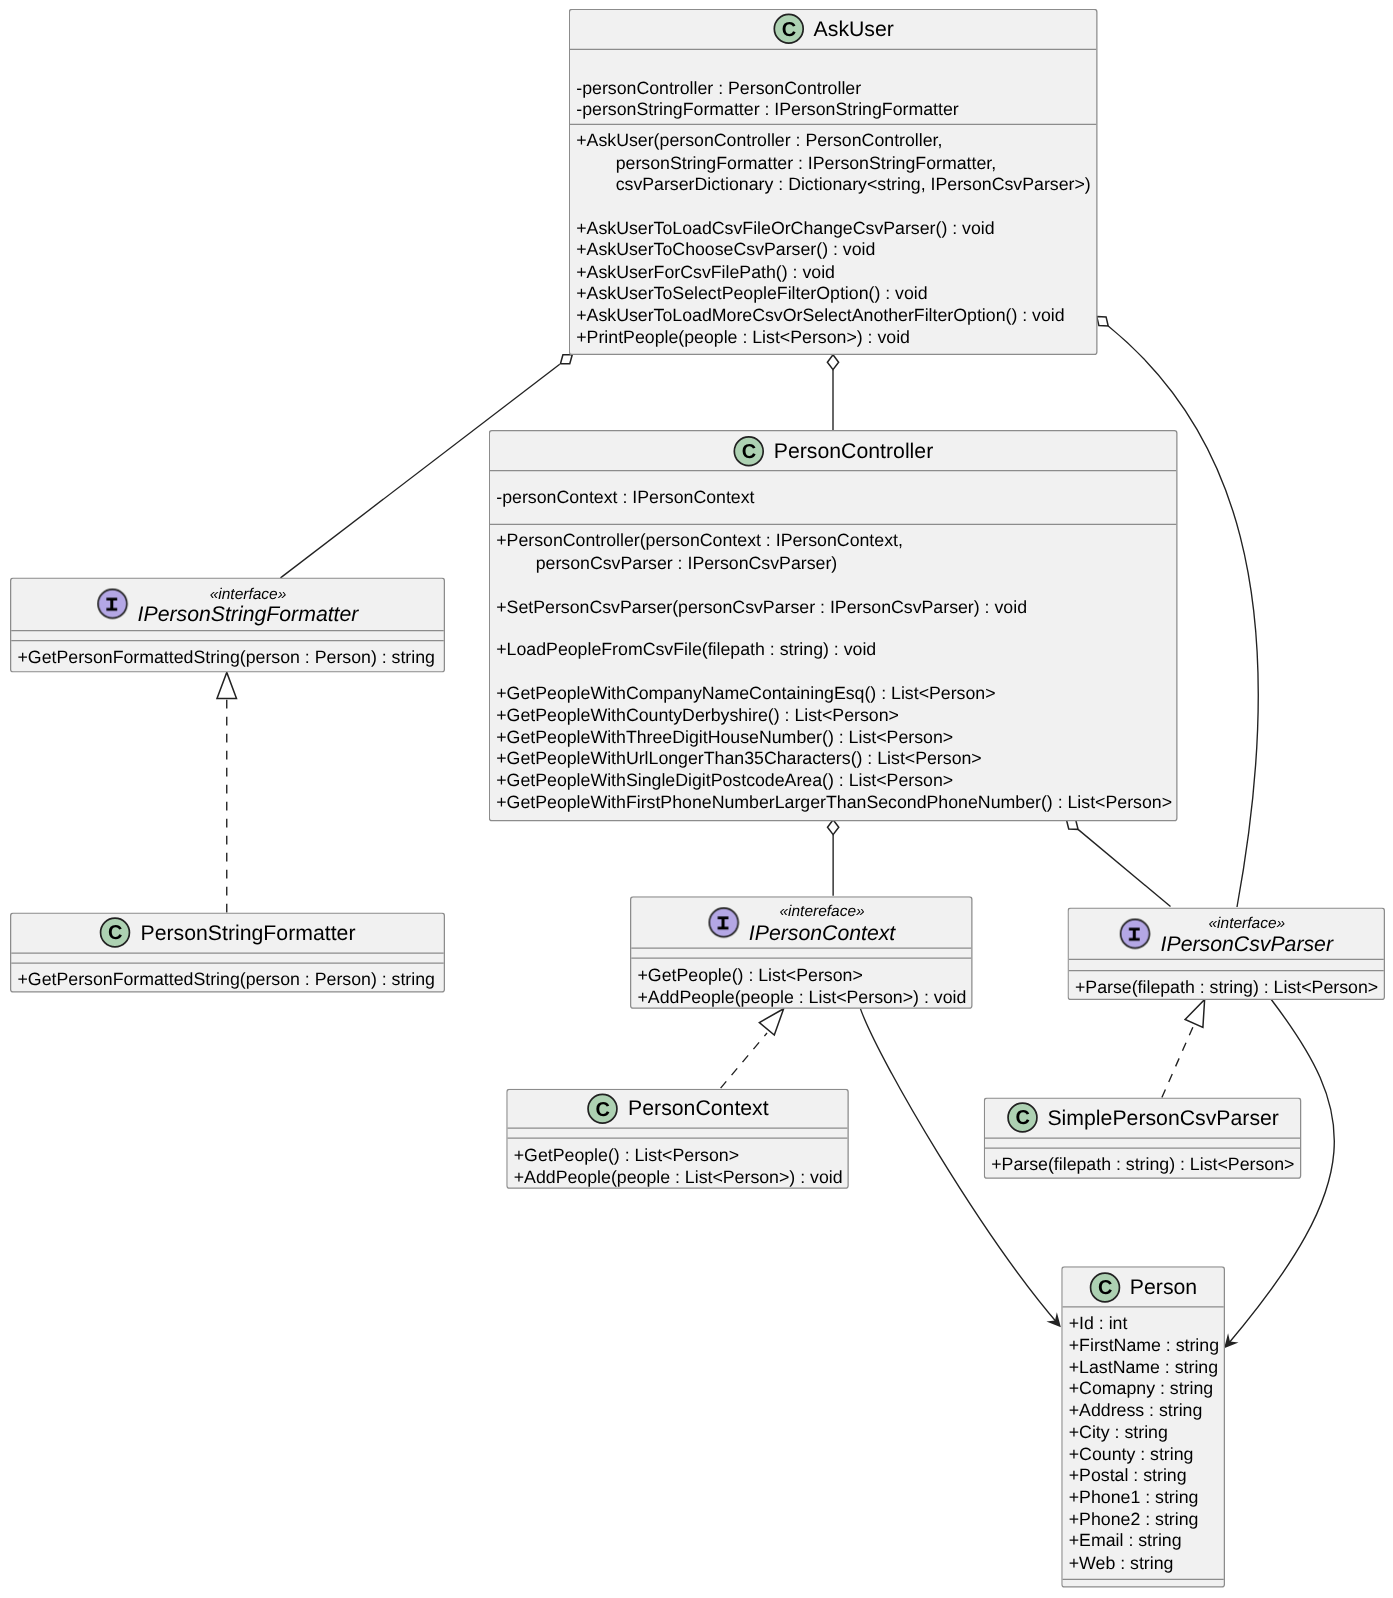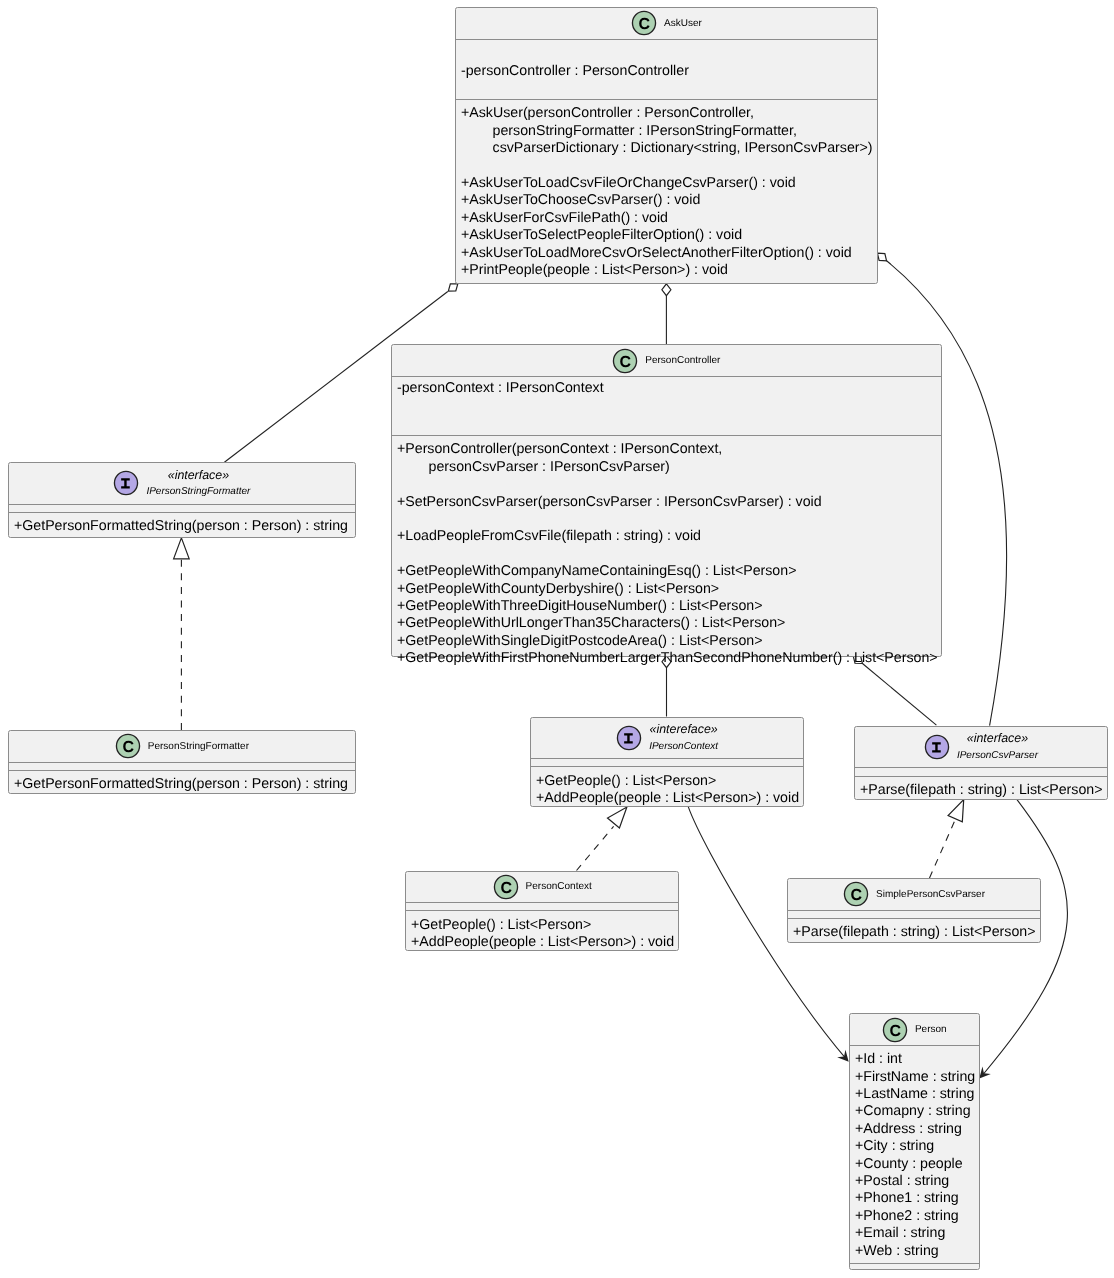--- a/index.html
+++ b/index.html
@@ -12,21 +12,21 @@
   .cls{will-change:transform;}
   svg#edges{will-change:transform;}
   .iconcell svg{will-change:transform;}
   svg#edges{position:absolute;left:0;top:0;width:1114px;height:1278px;}
   .cls{position:absolute;background:#F1F1F1;border:1px solid #8C8C8C;border-radius:2.5px;
        box-sizing:border-box;}
   .sec{box-sizing:border-box;position:relative;overflow:hidden;}
   .sec.divider{border-top:1px solid #8C8C8C;}
   .hdr{display:flex;align-items:center;justify-content:center;}
   .hdrwrap{display:flex;align-items:center;}
-  .ttl{font-size:10px;line-height:17.3px;text-align:center;white-space:nowrap;}
+  .ttl{font-size:17px;line-height:17.3px;text-align:center;white-space:nowrap;}
   .ttl.iface{font-style:italic;}
   .stereo{font-size:12.4px;font-style:italic;line-height:16.4px;text-align:center;white-space:nowrap;}
   .body{font-size:14.2px;line-height:17.4px;white-space:pre;padding-left:5px;}
   .iconcell svg{flex:0 0 auto;}
   .iconcell{display:flex;align-items:center;justify-content:center;width:26px;margin-right:7px;}
 </style>
 </head>
 <body>
 
 <div id="canvas">
@@ -65,38 +65,38 @@
             <svg width="26" height="26" viewBox="0 0 26 26">
               <circle cx="13" cy="13" r="11.55" fill="#ADD1B2" stroke="#222222" stroke-width="1.35"></circle>
               <text x="13.2" y="18.6" text-anchor="middle" font-family="Liberation Sans, sans-serif" font-size="16" font-weight="bold" fill="#000000">C</text>
             </svg>
           </span>
         <span>
           <span class="ttl" style="display:block">AskUser</span>
         </span>
       </div>
     </div>
-    <div class="sec divider body" style="height:60.3px;padding-top:23px;"><div>-personController : PersonController</div></div>
+    <div class="sec divider body" style="height:60.3px;padding-top:23px;"><div>-personController : PersonController</div><div>-personStringFormatter : IPersonStringFormatter</div></div>
     <div class="sec divider body" style="height:183.3px;padding-top:5.2px;"><div>+AskUser(personController : PersonController,</div><div>        personStringFormatter : IPersonStringFormatter,</div><div>        csvParserDictionary : Dictionary&lt;string, IPersonCsvParser&gt;)</div><div>&nbsp;</div><div>+AskUserToLoadCsvFileOrChangeCsvParser() : void</div><div>+AskUserToChooseCsvParser() : void</div><div>+AskUserForCsvFilePath() : void</div><div>+AskUserToSelectPeopleFilterOption() : void</div><div>+AskUserToLoadMoreCsvOrSelectAnotherFilterOption() : void</div><div>+PrintPeople(people : List&lt;Person&gt;) : void</div></div>
   </div>
   <div class="cls" style="left:390.6px;top:344.3px;width:550.6px;height:313.0px;">
     <div class="sec hdr" style="height:31.2px;">
       <div class="hdrwrap">
         <span class="iconcell">
             <svg width="26" height="26" viewBox="0 0 26 26">
               <circle cx="13" cy="13" r="11.55" fill="#ADD1B2" stroke="#222222" stroke-width="1.35"></circle>
               <text x="13.2" y="18.6" text-anchor="middle" font-family="Liberation Sans, sans-serif" font-size="16" font-weight="bold" fill="#000000">C</text>
             </svg>
           </span>
         <span>
           <span class="ttl" style="display:block">PersonController</span>
         </span>
       </div>
     </div>
-    <div class="sec divider body" style="height:59px;padding-top:3px;"><div>-personContext : IPersonContext</div></div>
+    <div class="sec divider body" style="height:43.0px;padding-top:13px;"><div>-personContext : IPersonContext</div></div>
     <div class="sec divider body" style="height:236.8px;padding-top:5.2px;"><div>+PersonController(personContext : IPersonContext,</div><div>        personCsvParser : IPersonCsvParser)</div><div>&nbsp;</div><div>+SetPersonCsvParser(personCsvParser : IPersonCsvParser) : void</div><div>&nbsp;</div><div>+LoadPeopleFromCsvFile(filepath : string) : void</div><div>&nbsp;</div><div>+GetPeopleWithCompanyNameContainingEsq() : List&lt;Person&gt;</div><div>+GetPeopleWithCountyDerbyshire() : List&lt;Person&gt;</div><div>+GetPeopleWithThreeDigitHouseNumber() : List&lt;Person&gt;</div><div>+GetPeopleWithUrlLongerThan35Characters() : List&lt;Person&gt;</div><div>+GetPeopleWithSingleDigitPostcodeArea() : List&lt;Person&gt;</div><div>+GetPeopleWithFirstPhoneNumberLargerThanSecondPhoneNumber() : List&lt;Person&gt;</div></div>
   </div>
   <div class="cls" style="left:7.5px;top:462.0px;width:347.8px;height:75.5px;">
     <div class="sec hdr" style="height:40.8px;">
       <div class="hdrwrap">
         <span class="iconcell">
             <svg width="26" height="26" viewBox="0 0 26 26">
               <circle cx="13" cy="13" r="11.55" fill="#B4A7E5" stroke="#222222" stroke-width="1.35"></circle>
               <path d="M8.15,8.2 h8.6 v2.2 h-3.1 v5.9 h3.1 v2.2 h-8.6 v-2.2 h3.1 v-5.9 h-3.1 z" fill="#000000"></path>
             </svg>
@@ -120,21 +120,21 @@
             </svg>
           </span>
         <span>
           <span class="ttl" style="display:block">PersonStringFormatter</span>
         </span>
       </div>
     </div>
     <div class="sec divider body" style="height:7.8px;padding-top:0.0px;"></div>
     <div class="sec divider body" style="height:23.4px;padding-top:5.2px;"><div>+GetPersonFormattedString(person : Person) : string</div></div>
   </div>
-  <div class="cls" style="left:530px;top:716.5px;width:274.3px;height:90.3px;">
+  <div class="cls" style="left:504px;top:716.5px;width:274.3px;height:90.3px;">
     <div class="sec hdr" style="height:40.3px;">
       <div class="hdrwrap">
         <span class="iconcell">
             <svg width="26" height="26" viewBox="0 0 26 26">
               <circle cx="13" cy="13" r="11.55" fill="#B4A7E5" stroke="#222222" stroke-width="1.35"></circle>
               <path d="M8.15,8.2 h8.6 v2.2 h-3.1 v5.9 h3.1 v2.2 h-8.6 v-2.2 h3.1 v-5.9 h-3.1 z" fill="#000000"></path>
             </svg>
           </span>
         <span>
           <span class="stereo" style="display:block">«intereface»</span>
@@ -204,16 +204,16 @@
             <svg width="26" height="26" viewBox="0 0 26 26">
               <circle cx="13" cy="13" r="11.55" fill="#ADD1B2" stroke="#222222" stroke-width="1.35"></circle>
               <text x="13.2" y="18.6" text-anchor="middle" font-family="Liberation Sans, sans-serif" font-size="16" font-weight="bold" fill="#000000">C</text>
             </svg>
           </span>
         <span>
           <span class="ttl" style="display:block">Person</span>
         </span>
       </div>
     </div>
-    <div class="sec divider body" style="height:218.4px;padding-top:5.2px;"><div>+Id : int</div><div>+FirstName : string</div><div>+LastName : string</div><div>+Comapny : string</div><div>+Address : string</div><div>+City : string</div><div>+County : people</div><div>+Postal : string</div><div>+Phone1 : string</div><div>+Phone2 : string</div><div>+Email : string</div><div>+Web : string</div></div>
+    <div class="sec divider body" style="height:218.4px;padding-top:5.2px;"><div>+Id : int</div><div>+FirstName : string</div><div>+LastName : string</div><div>+Comapny : string</div><div>+Address : string</div><div>+City : string</div><div>+County : string</div><div>+Postal : string</div><div>+Phone1 : string</div><div>+Phone2 : string</div><div>+Email : string</div><div>+Web : string</div></div>
     <div class="sec divider body" style="height:5.8px;padding-top:0.0px;"></div>
   </div>
 </div>
 
 </body></html>

